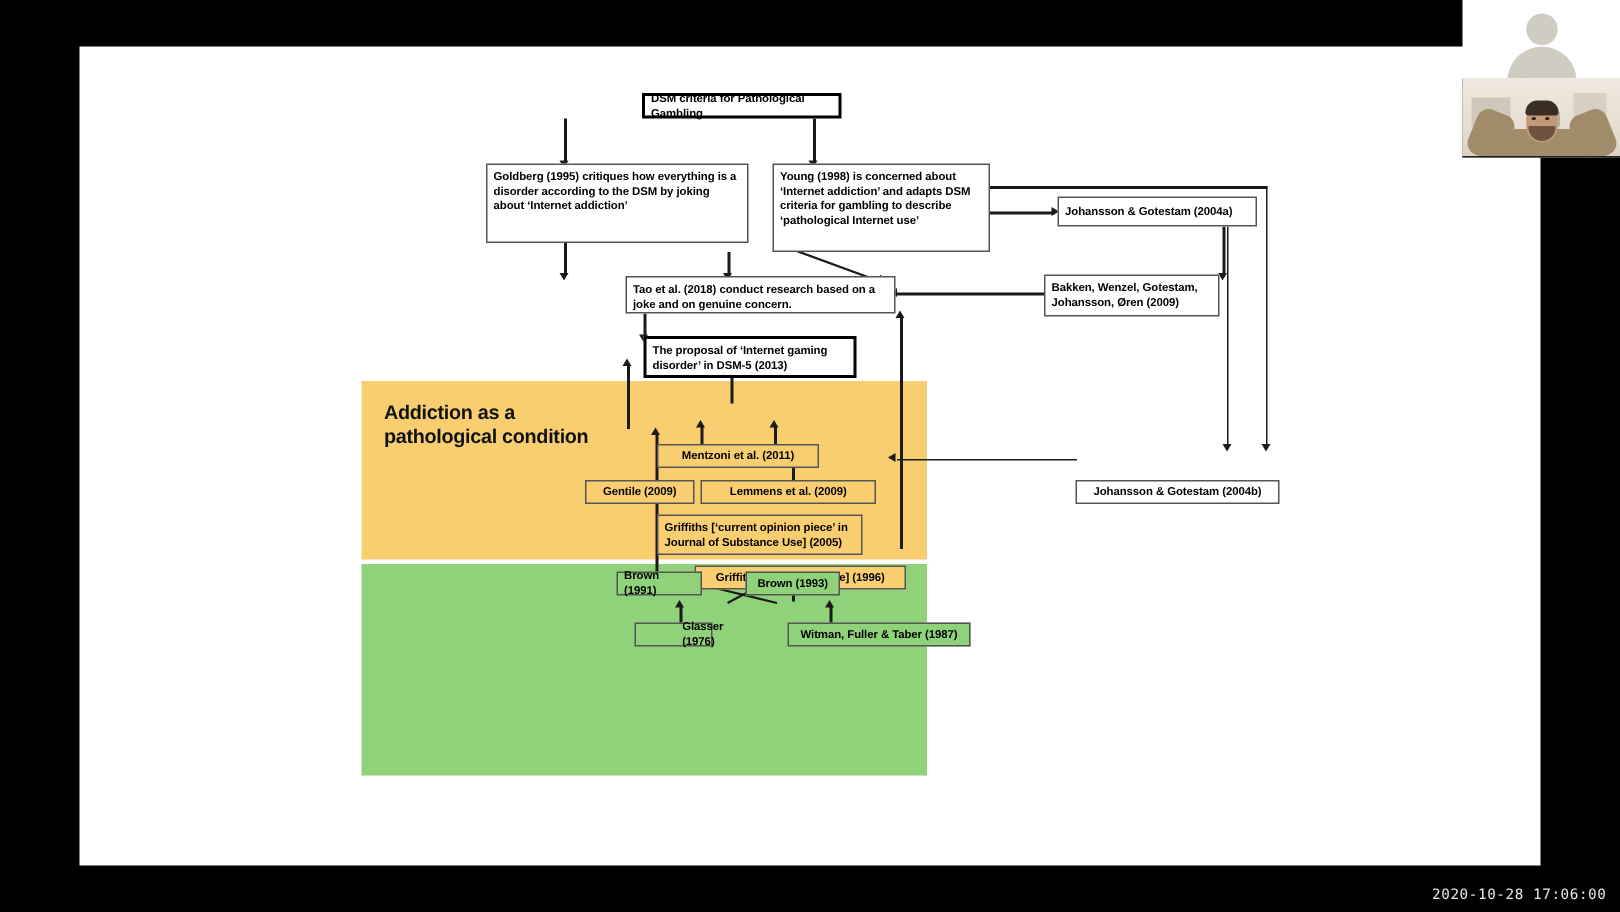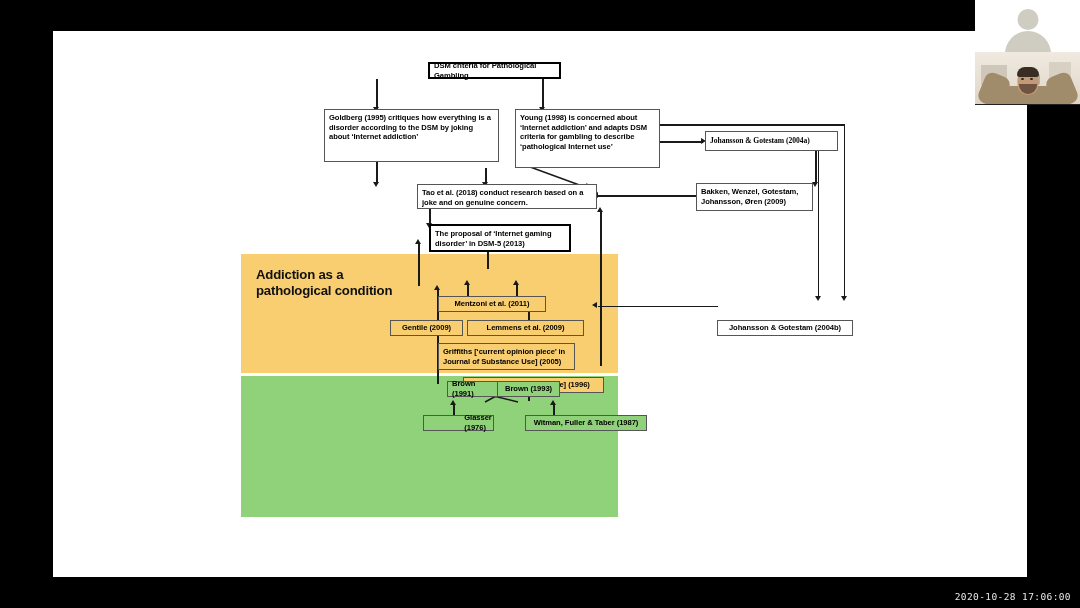--- a/index.html
+++ b/index.html
@@ -165,45 +165,45 @@
 
       <line x1="465" y1="371" x2="399" y2="355" stroke="#1a1a1a" stroke-width="1.5" marker-end="url(#ah)"></line>
     </svg>
 
     <div class="box thick c" style="left:375px;top:31px;width:133px;height:17px;justify-content:center;">DSM criteria for Pathological Gambling</div>
 
     <div class="box" style="left:271px;top:78px;width:175px;height:53px;">Goldberg (1995) critiques how everything is a disorder according to the DSM by joking about ‘Internet addiction’</div>
 
     <div class="box" style="left:462px;top:78px;width:145px;height:59px;">Young (1998) is concerned about ‘Internet addiction’ and adapts DSM criteria for gambling to describe ‘pathological Internet use’</div>
 
-    <div class="box c" style="left:652px;top:100px;width:133px;height:20px;font-family:Liberation Serif, serif;">Johansson &amp; Gotestam (2004a)</div>
+    <div class="box c" style="left:652px;top:100px;width:133px;height:20px;">Johansson &amp; Gotestam (2004a)</div>
 
     <div class="box" style="left:643px;top:152px;width:117px;height:28px;">Bakken, Wenzel, Gotestam, Johansson, Øren (2009)</div>
 
     <div class="box" style="left:364px;top:153px;width:180px;height:25px;">Tao et al. (2018) conduct research based on a joke and on genuine concern.</div>
 
     <div class="box thick" style="left:376px;top:193px;width:142px;height:28px;">The proposal of ‘Internet gaming disorder’ in DSM-5 (2013)</div>
 
     <div class="box tintable c" style="left:385px;top:265px;width:108px;height:16px;justify-content:center;">Mentzoni et al. (2011)</div>
 
     <div class="box tintable c" style="left:337px;top:289px;width:73px;height:16px;justify-content:center;">Gentile (2009)</div>
 
     <div class="box tintable c" style="left:414px;top:289px;width:117px;height:16px;justify-content:center;">Lemmens et al. (2009)</div>
 
     <div class="box c" style="left:664px;top:289px;width:136px;height:16px;justify-content:center;">Johansson &amp; Gotestam (2004b)</div>
 
     <div class="box tintable" style="left:385px;top:312px;width:137px;height:27px;">Griffiths [‘current opinion piece’ in Journal of Substance Use] (2005)</div>
 
     <div class="box tintable c" style="left:410px;top:346px;width:141px;height:16px;justify-content:center;">Griffiths [letter in Nature] (1996)</div>
 
-    <div class="box greentint c" style="left:358px;top:350px;width:57px;height:16px;justify-content:center;margin-left:36px;">Brown (1991)</div>
+    <div class="box greentint c" style="left:358px;top:350px;width:57px;height:16px;justify-content:center;">Brown (1991)</div>
 
     <div class="box greentint c" style="left:444px;top:350px;width:63px;height:16px;justify-content:center;">Brown (1993)</div>
 
-    <div class="box greentint c" style="left:370px;top:384px;width:71px;height:16px;justify-content:center;padding-left:43px;">Glasser (1976)</div>
+    <div class="box greentint c" style="left:370px;top:384px;width:52px;height:16px;justify-content:center;padding-left:43px;">Glasser (1976)</div>
 
     <div class="box greentint c" style="left:443px;top:384px;width:122px;height:16px;justify-content:center;margin-left:29px;">Witman, Fuller &amp; Taber (1987)</div>
   </div>
 
   <div id="vid-top">
     <div class="avatar-head"></div>
     <div class="avatar-body"></div>
   </div>
 
   <div id="vid-bot">

